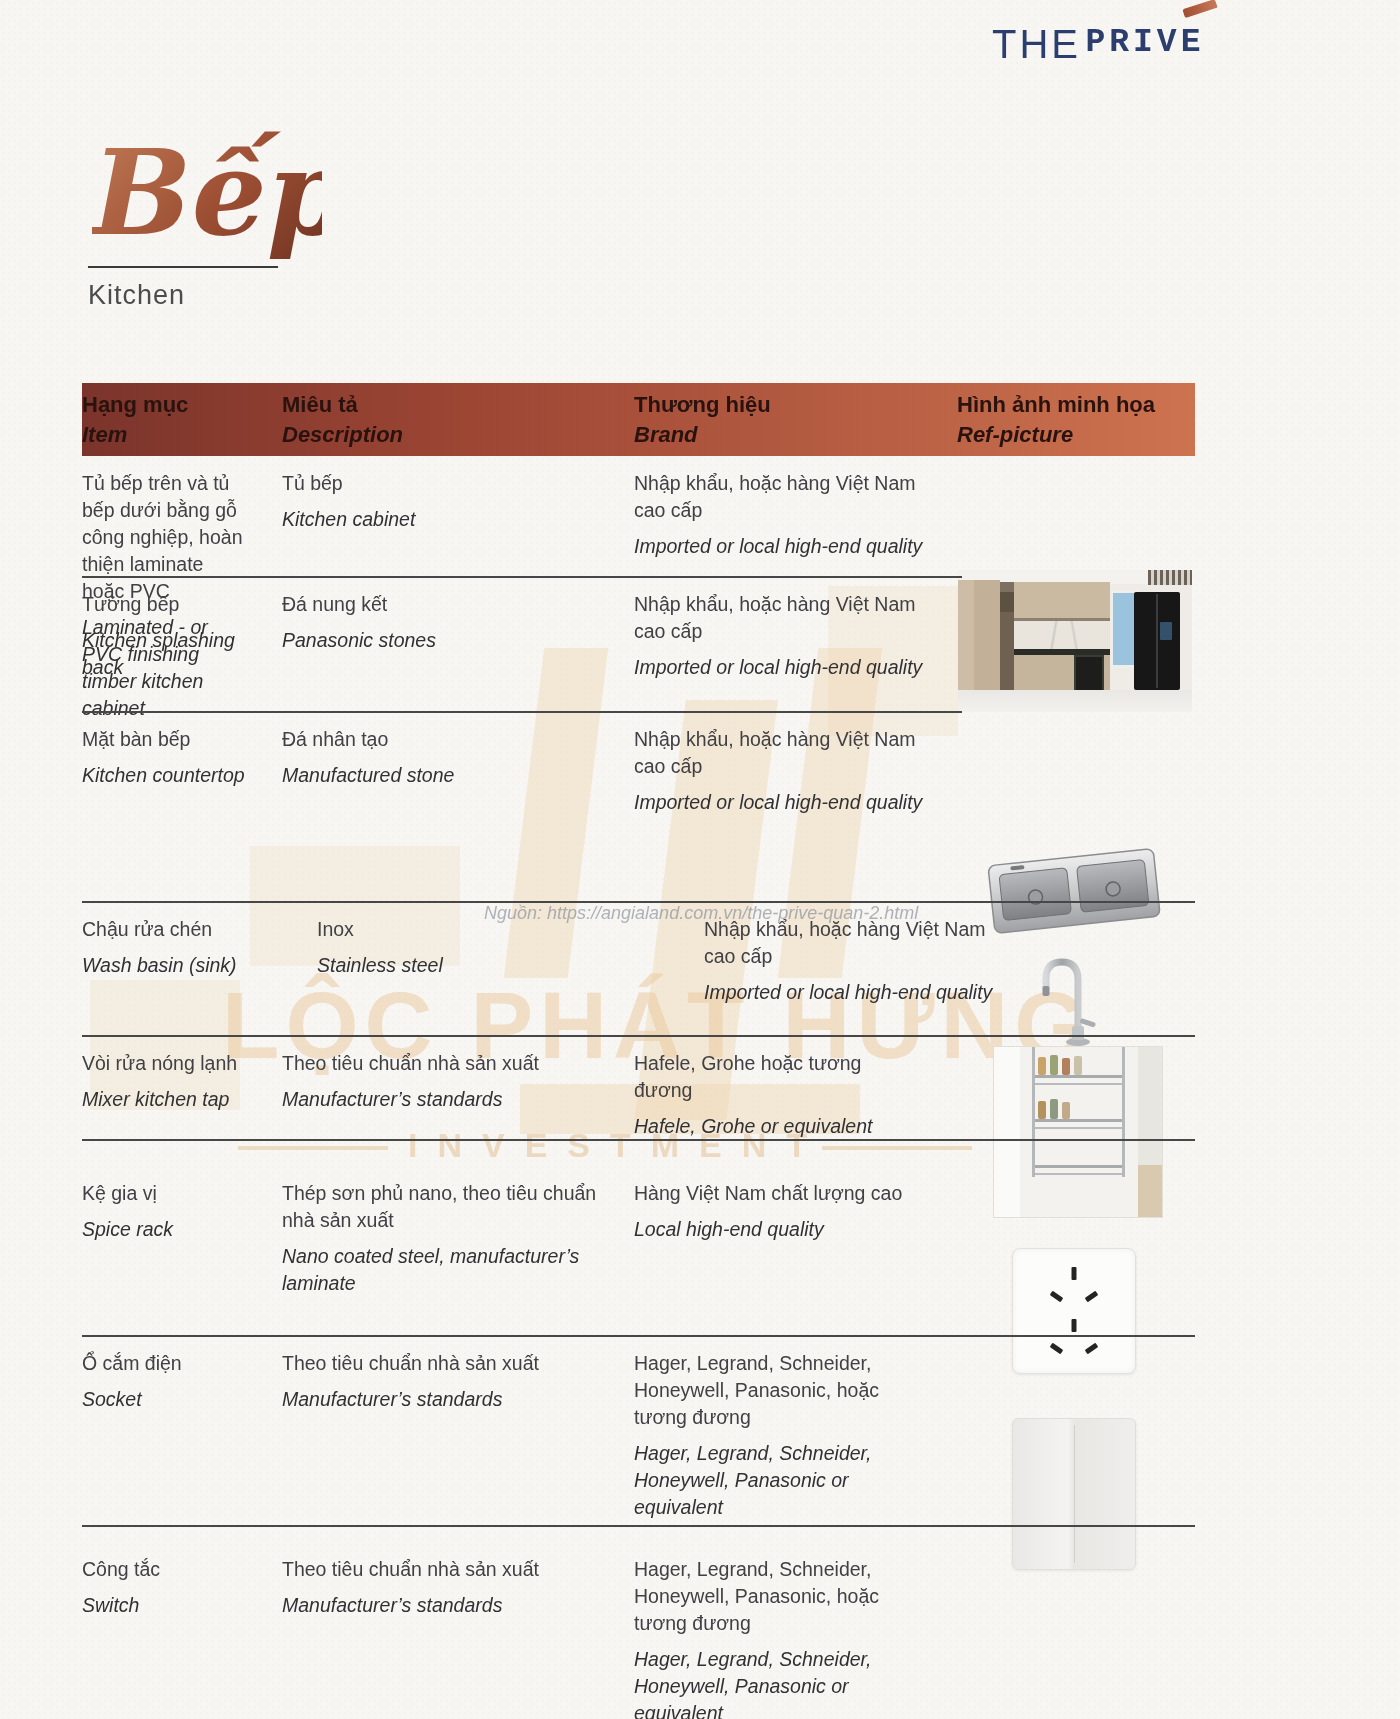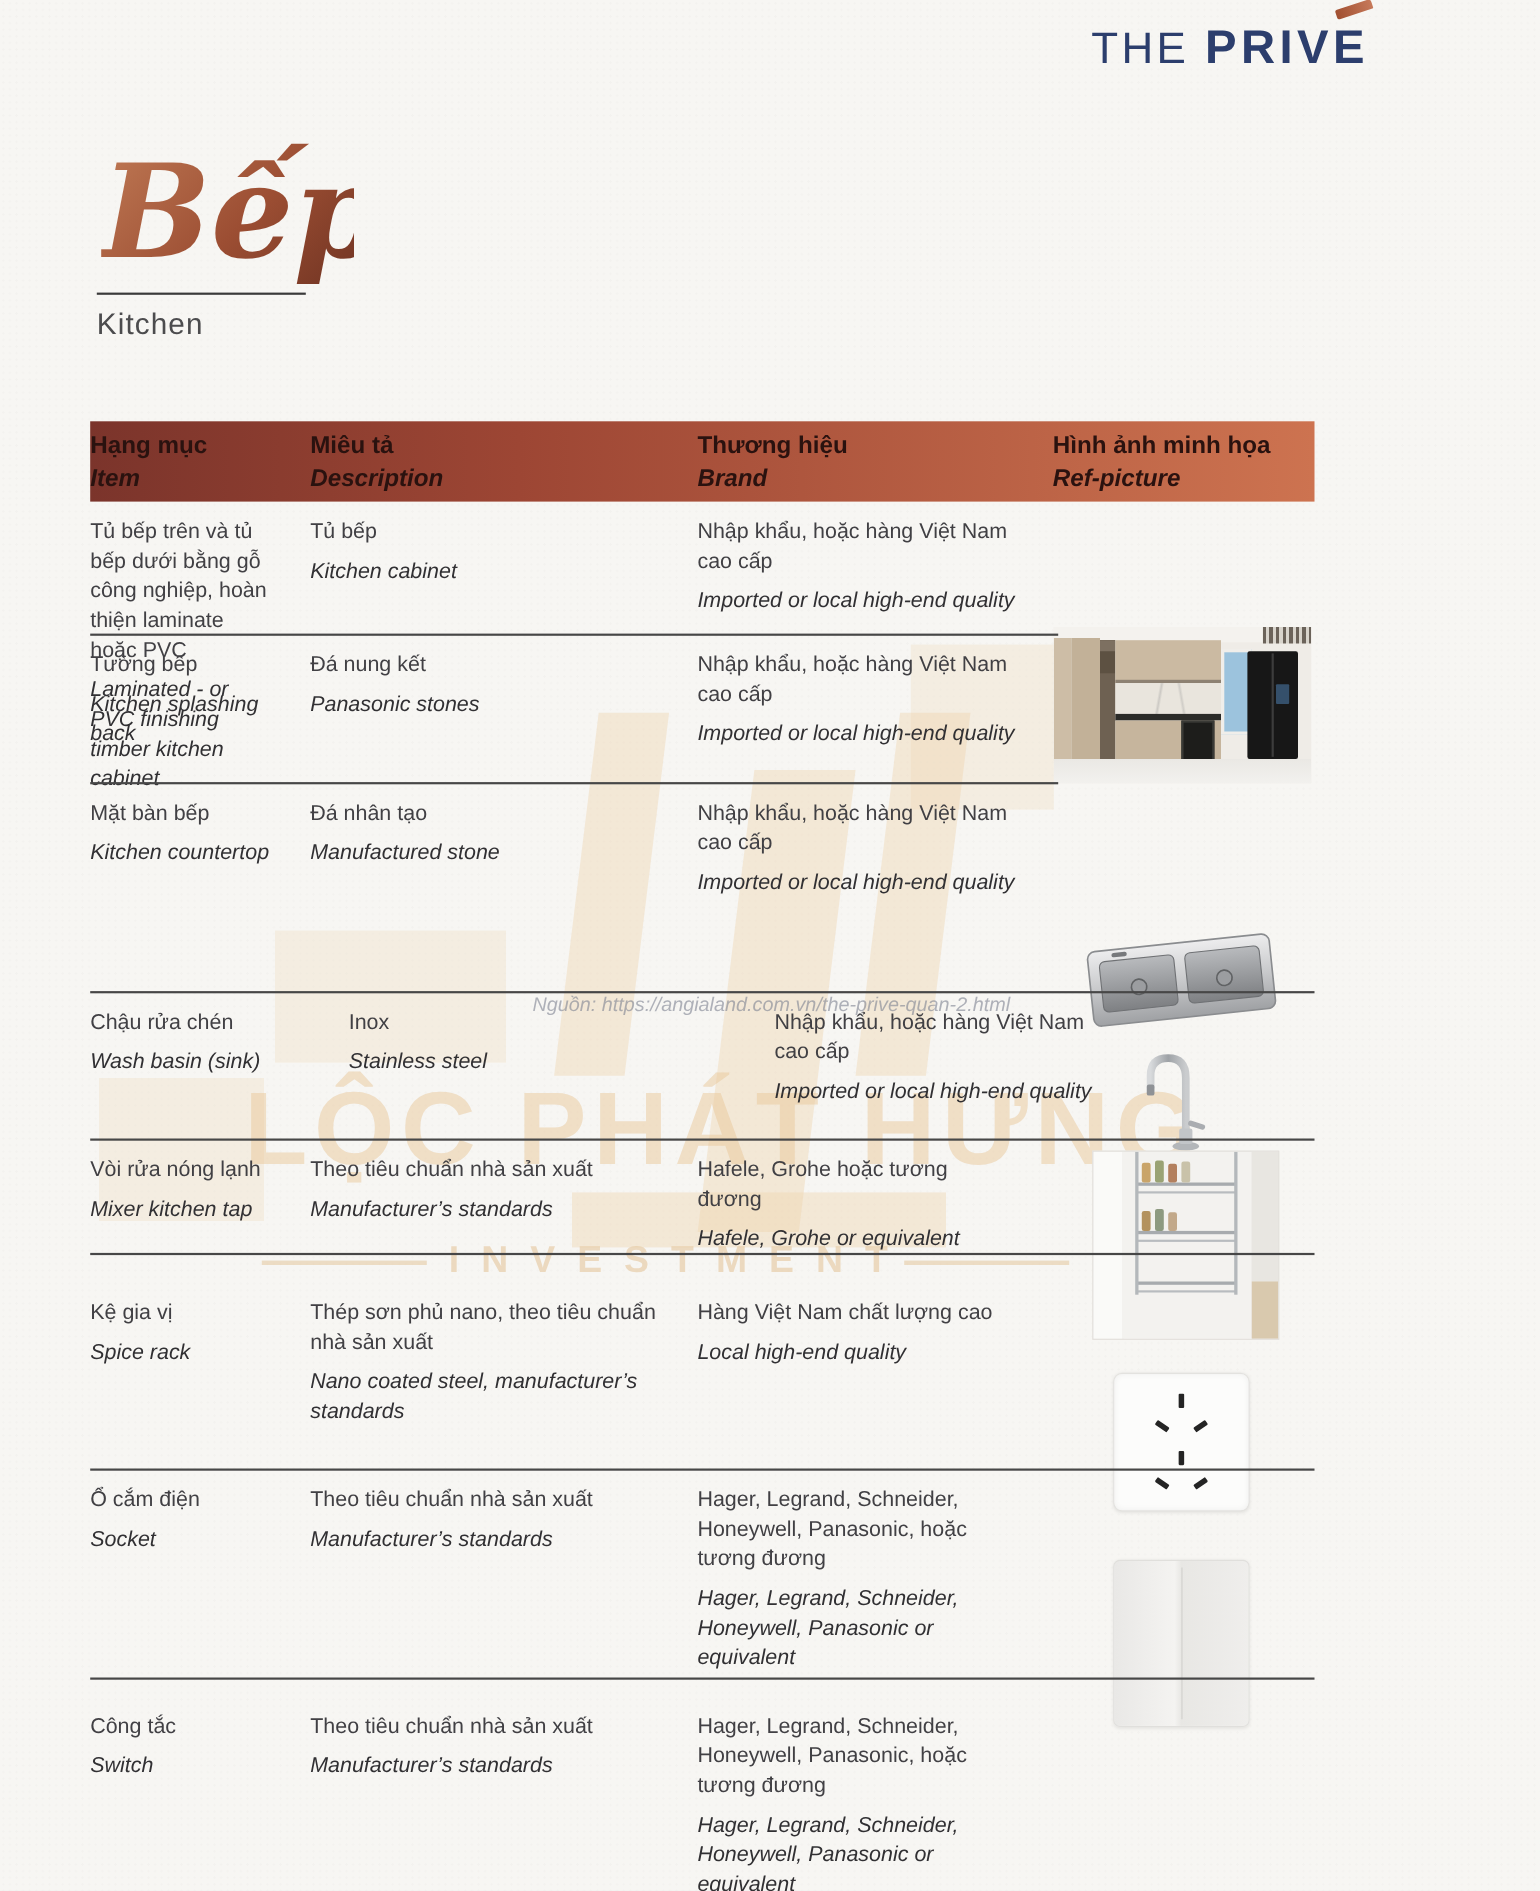--- a/index.html
+++ b/index.html
@@ -8,22 +8,22 @@
     position:relative;width:1400px;height:1719px;margin:0 auto;
     background-color:#f7f6f3;
     background-image:radial-gradient(rgba(60,50,40,0.018) 1px, transparent 1px);
     background-size:6px 6px;
     overflow:hidden;
   }
   
   .logo{position:absolute;top:18px;left:948px;width:250px;height:56px;white-space:nowrap;}
   .logo .the{font-family:"Liberation Sans",sans-serif;font-weight:300;font-size:40px;
     letter-spacing:3px;color:#2c3e6d;vertical-align:top;line-height:52px;margin-left:44px;}
-  .logo .prive{font-family:Liberation Sans, sans-serif;font-weight:700;font-size:43px;
-    letter-spacing:4px;color:#2c3e6d;vertical-align:top;line-height:50px;margin-left:10px;position:relative;}
+  .logo .prive{font-family:Liberation Mono, monospace;font-weight:700;font-size:33px;
+    letter-spacing:4px;color:#2c3e6d;vertical-align:top;line-height:50px;position:relative;}
   .logo .e-wrap{position:relative;display:inline-block;}
   .logo .accent{position:absolute;top:-14px;left:2px;width:34px;height:9px;
     background:linear-gradient(90deg,#a14f30,#c6795a);transform:rotate(-18deg);
     border-radius:2px 3px 1px 2px;}
   
   .script-title{position:absolute;left:92px;top:128px;width:230px;height:140px;
     font-family:"DejaVu Serif",serif;font-style:italic;font-weight:700;font-size:118px;line-height:130px;
     background:linear-gradient(135deg,#c07a55 0%,#9c4e33 55%,#6f3322 100%);
     -webkit-background-clip:text;background-clip:text;color:#9c4e33;-webkit-text-fill-color:transparent;}
   .title-rule{position:absolute;left:88px;top:266px;width:190px;height:2px;background:#3a3a3a;}
@@ -205,21 +205,21 @@
       <div class="cell"></div>
     </div>
 
     <div class="trow" style="height:196px;">
       <div class="cell" style="padding-top:40px;">
         <div class="vi">Kệ gia vị</div>
         <div class="en">Spice rack</div>
       </div>
       <div class="cell" style="padding-top:40px;">
         <div class="vi">Thép sơn phủ nano, theo tiêu chuẩn nhà sản xuất</div>
-        <div class="en">Nano coated steel, manufacturer’s standards</div>
+        <div class="en">Nano coated steel, manufacturer’s laminate</div>
       </div>
       <div class="cell" style="padding-top:40px;">
         <div class="vi">Hàng Việt Nam chất lượng cao</div>
         <div class="en">Local high-end quality</div>
       </div>
       <div class="cell"></div>
     </div>
 
     <div class="trow" style="height:192px;">
       <div class="cell">

